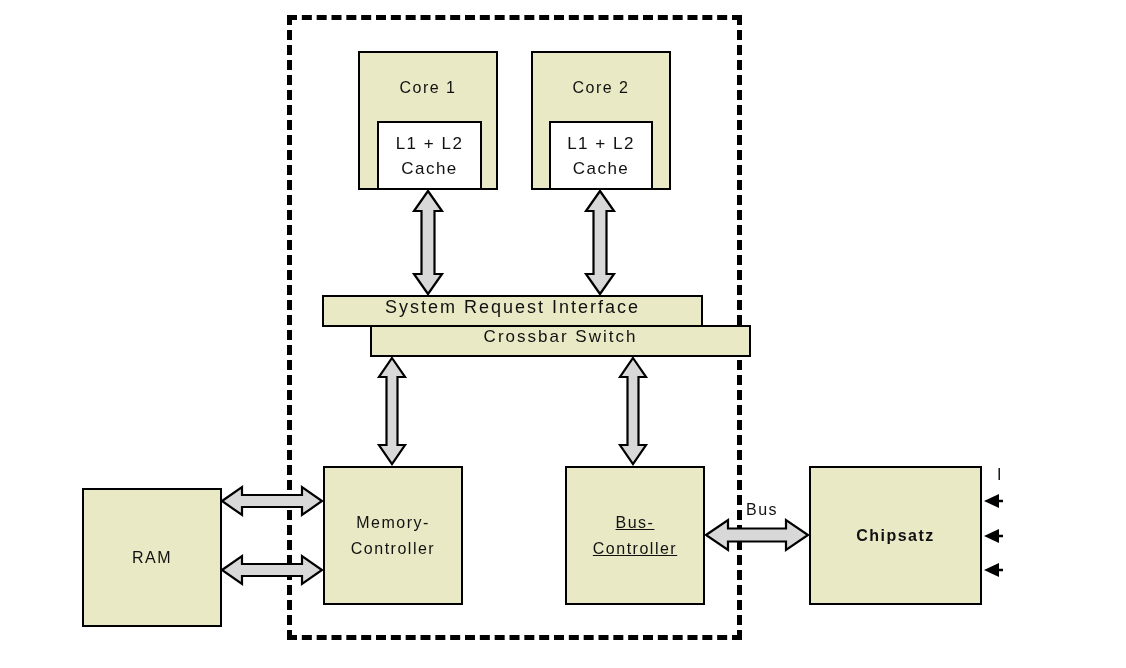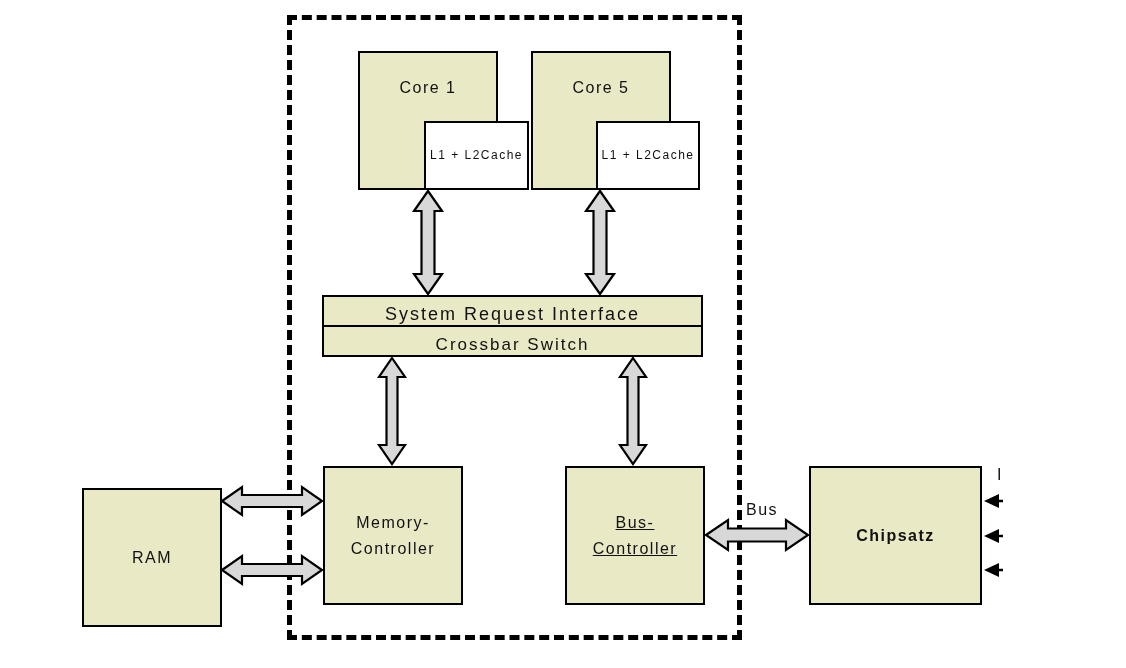--- a/index.html
+++ b/index.html
@@ -27,33 +27,33 @@
     letter-spacing:1.5px;
     font-size:16px;
   }
   .block-core{width:140px;height:139px;top:51px;text-align:center;padding-top:26px;}
   #core1{left:358px;}
   #core2{left:531px;}
 
   .cache{
     position:absolute;box-sizing:border-box;top:121px;height:69px;
     background:#ffffff;border:2px solid var(--block-border);
-    display:flex;flex-direction:row;align-items:center;justify-content:center;
-    line-height:25px;font-size:12px;color:var(--text);letter-spacing:1.5px;text-align:center;margin-left:47px;
+    display:flex;flex-direction:column;align-items:center;justify-content:center;
+    line-height:25px;font-size:17px;color:var(--text);letter-spacing:1.5px;text-align:center;
   }
   #cache1{left:377px;width:105px;}
   #cache2{left:549px;width:104px;}
 
   .bar{
     position:absolute;left:322px;width:381px;box-sizing:border-box;
     background:var(--block-fill);border:2px solid var(--block-border);
-    display:flex;align-items:flex-end;justify-content:center;color:var(--text);
+    display:flex;align-items:flex-start;justify-content:center;color:var(--text);
   }
   #sri{top:295px;height:32px;font-size:18px;letter-spacing:2px;}
-  #crossbar{top:325px;height:32px;font-size:17px;letter-spacing:2px;}
+  #crossbar{top:325px;height:32px;font-size:17px;letter-spacing:2px;margin-left:48px;}
 
   .block-bottom{
     width:140px;height:139px;top:466px;
     display:flex;flex-direction:column;align-items:center;justify-content:center;
     line-height:26px;text-align:center;
   }
   #ram{left:82px;margin-top:22px;}
   #memctl{left:323px;text-align:right;}
   #busctl{left:565px;text-decoration:underline;}
   #chipsatz{left:809px;width:173px;font-weight:bold;}
@@ -73,21 +73,21 @@
 <body>
 
 <div class="canvas">
 
   <div class="die-boundary"></div>
 
   <div class="block block-core" id="core1">
     <span>Core 1</span>
   </div>
   <div class="block block-core" id="core2">
-    <span>Core 5</span>
+    <span>Core 2</span>
   </div>
 
   <div class="cache" id="cache1">
     <span>L1 + L2</span>
     <span>Cache</span>
   </div>
   <div class="cache" id="cache2">
     <span>L1 + L2</span>
     <span>Cache</span>
   </div>

